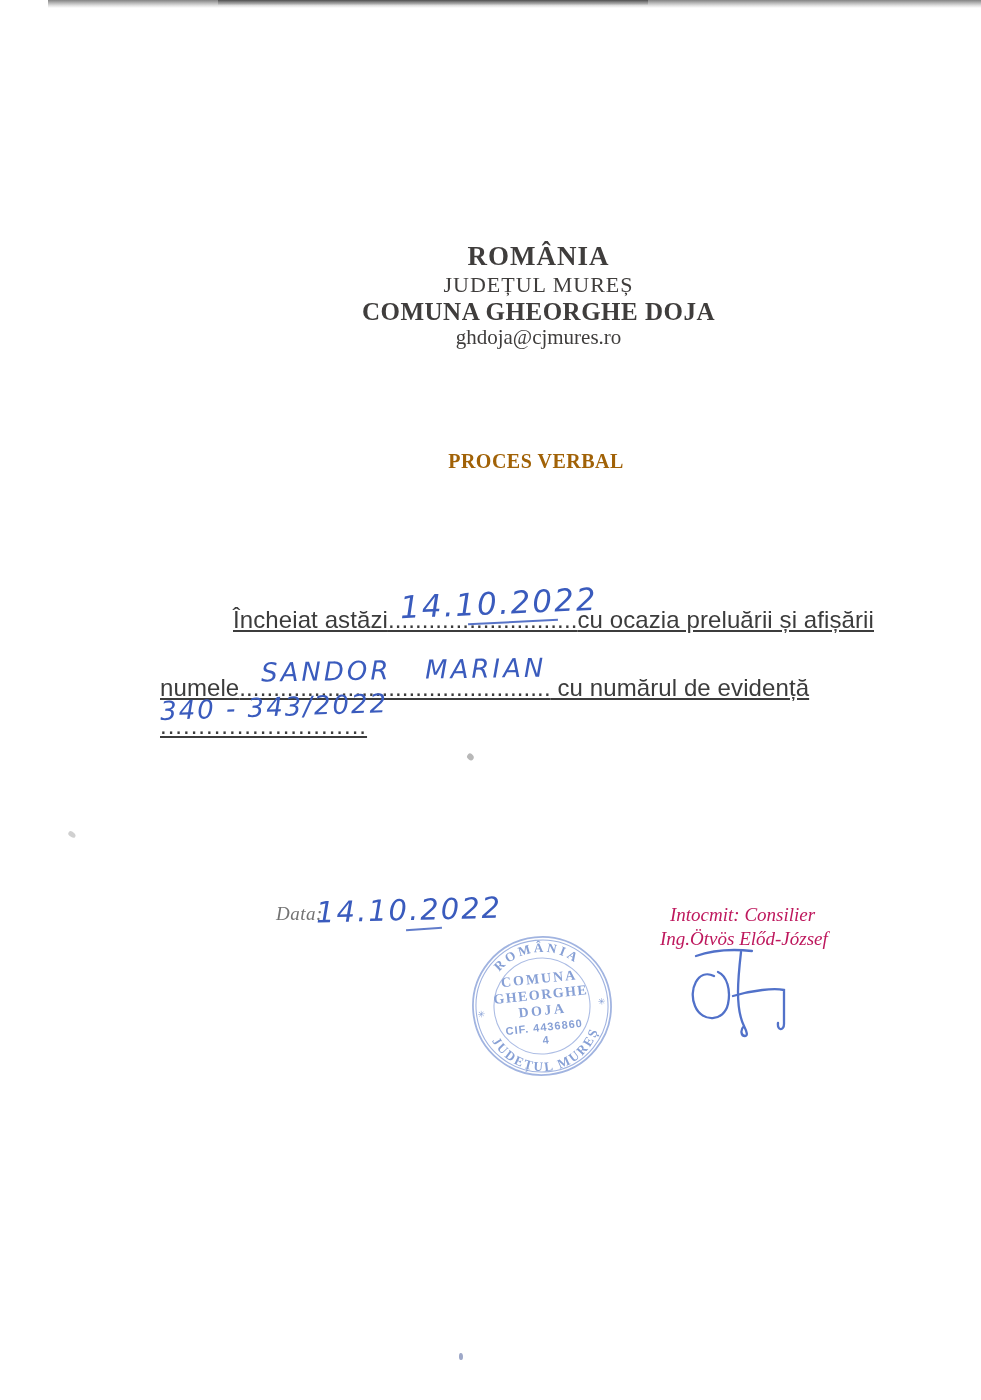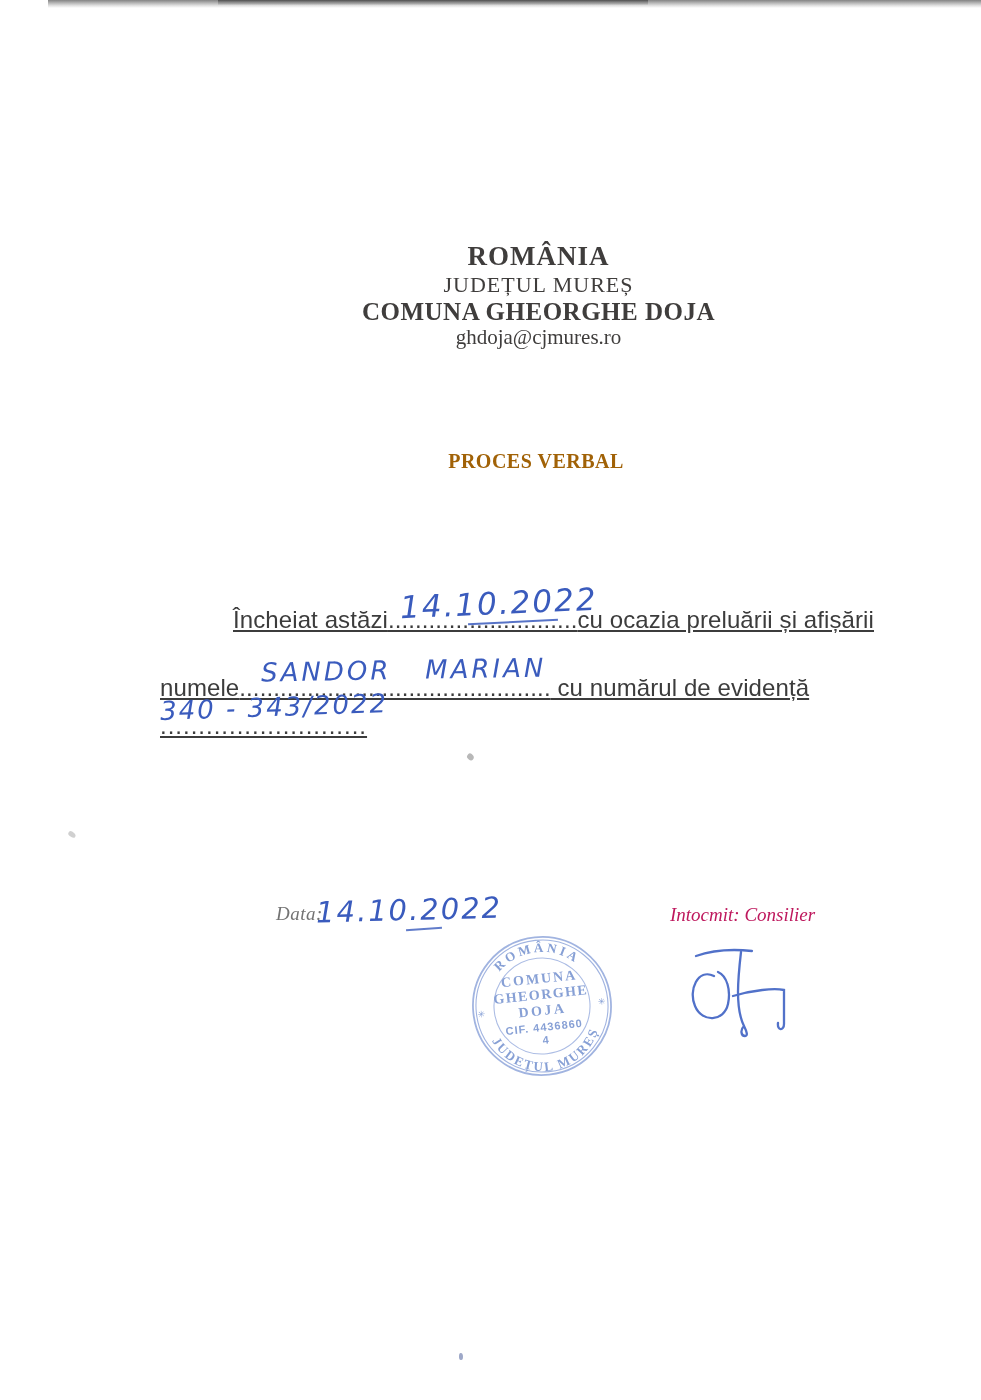--- a/index.html
+++ b/index.html
@@ -118,20 +118,21 @@
   <div class="hw hw1">14.10.2022</div>
   <div class="hw1-underline"></div>
   <div class="hw hw2">SANDOR   MARIAN</div>
   <div class="hw hw3">340 - 343/2022</div>
   <div class="hw hw4">14.10.2022</div>
   <div class="hw4-underline"></div>
 
   <div class="data-label">Data:</div>
   <div class="intocmit">
     <div class="l1">Intocmit: Consilier</div>
+    <div>Ing.Ötvös Előd-József</div>
   </div>
 
   <svg class="stamp" viewBox="0 0 150 150">
     <defs>
       <path id="arcTop" d="M 22,95 A 56,56 0 1 1 128,95"></path>
       <path id="arcBottom" d="M 17,82 A 58,58 0 0 0 133,82"></path>
     </defs>
     <circle cx="75" cy="75" r="69" fill="none" stroke="#9aaede" stroke-width="1.8"></circle>
     <circle cx="75" cy="75" r="66" fill="none" stroke="#9aaede" stroke-width="1.1"></circle>
     <circle cx="75" cy="75" r="48" fill="none" stroke="#a5b7e2" stroke-width="1.1"></circle>

